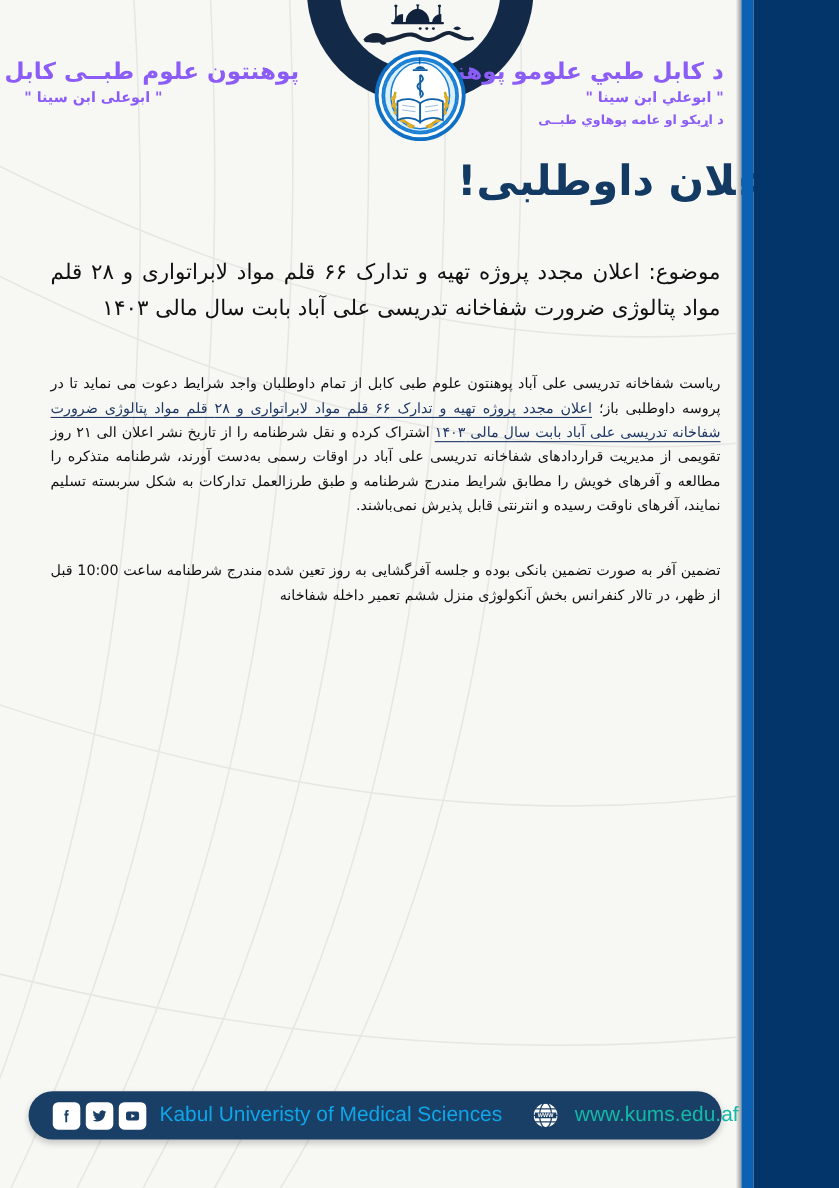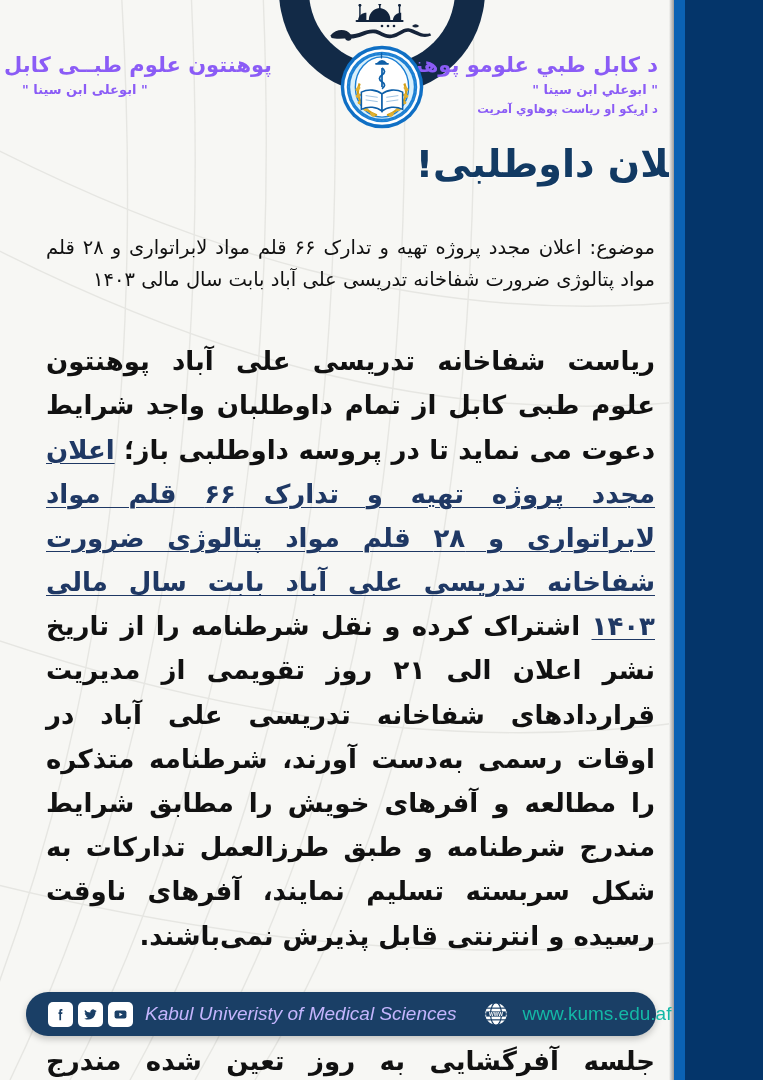--- a/index.html
+++ b/index.html
@@ -161,26 +161,25 @@
   }
   .subject {
     font-size: 19.5px;
     line-height: 1.62;
     font-weight: normal;
     text-underline-offset: 5px;
     text-decoration-thickness: 1.2px;
     margin-bottom: 4px;
   }
   .para {
-    font-size: 26px;
+    font-size: 13px;
     line-height: 1.70;
     margin-top: 44px;
     text-align: justify;
     text-align-last: right;
-    font-weight: bold;
   }
   .para-2 { margin-top: 37px; }
   .hl {
     color: #1f3864;
     text-decoration: underline;
     text-underline-offset: 4px;
     text-decoration-thickness: 1.2px;
   }
 
   
@@ -209,26 +208,25 @@
     width: 25px;
     height: 25px;
     border-radius: 5px;
     background: #ffffff;
     display: flex;
     align-items: center;
     justify-content: center;
   }
   .sq svg { display: block; }
   .footer-name {
-    color: #c4b5fd;
+    color: #0ea5e9;
     font-size: 19px;
     margin-left: 12px;
     white-space: nowrap;
     font-family: "Liberation Sans", sans-serif;
-    font-style: italic;
   }
   .globe {
     width: 26px;
     height: 26px;
     margin-left: 26px;
     flex: 0 0 auto;
   }
   .footer-url {
     color: #14b8a6;
     font-size: 19px;
@@ -343,21 +341,21 @@
   </div>
 
   <div class="hdr-left">
     <div class="hdr-l1">پوهنتون علوم طبــی کابل</div>
     <div class="hdr-l2">" ابوعلی ابن سینا "</div>
   </div>
 
   <div class="hdr-right">
     <div class="hdr-l1">د کابل طبي علومو پوهنتون</div>
     <div class="hdr-l2">" ابوعلي ابن سينا "</div>
-    <div class="hdr-l3">د اړیکو او ریاست پوهاوي آمریت</div>
+    <div class="hdr-l3">د اړیکو او عامه پوهاوي طبــی</div>
   </div>
 
   <div class="doc-title">اعلان داوطلبی!</div>
 
   <div class="content">
     <div class="subject">موضوع: اعلان مجدد پروژه تهیه و تدارک ۶۶ قلم مواد لابراتواری و ۲۸ قلم مواد پتالوژی ضرورت شفاخانه تدریسی علی آباد بابت سال مالی ۱۴۰۳</div>
 
     <p class="para"><span>ریاست شفاخانه تدریسی علی آباد پوهنتون علوم طبی کابل از تمام داوطلبان واجد شرایط دعوت می نماید تا در پروسه داوطلبی باز؛ </span><span class="hl">اعلان مجدد پروژه تهیه و تدارک ۶۶ قلم مواد لابراتواری و ۲۸ قلم مواد پتالوژی ضرورت شفاخانه تدریسی علی آباد بابت سال مالی ۱۴۰۳</span><span> اشتراک کرده و نقل شرطنامه را از تاریخ نشر اعلان الی ۲۱ روز تقویمی از مدیریت قراردادهای شفاخانه تدریسی علی آباد در اوقات رسمی به‌دست آورند، شرطنامه متذکره را مطالعه و آفرهای خویش را مطابق شرایط مندرج شرطنامه و طبق طرزالعمل تدارکات به شکل سربسته تسلیم نمایند، آفرهای ناوقت رسیده و انترنتی قابل پذیرش نمی‌باشند.</span></p>
 
     <p class="para para-2">تضمین آفر به صورت تضمین بانکی بوده و جلسه آفرگشایی به روز تعین شده مندرج شرطنامه ساعت 10:00 قبل از ظهر، در تالار کنفرانس بخش آنکولوژی منزل ششم تعمیر داخله شفاخانه</p>

